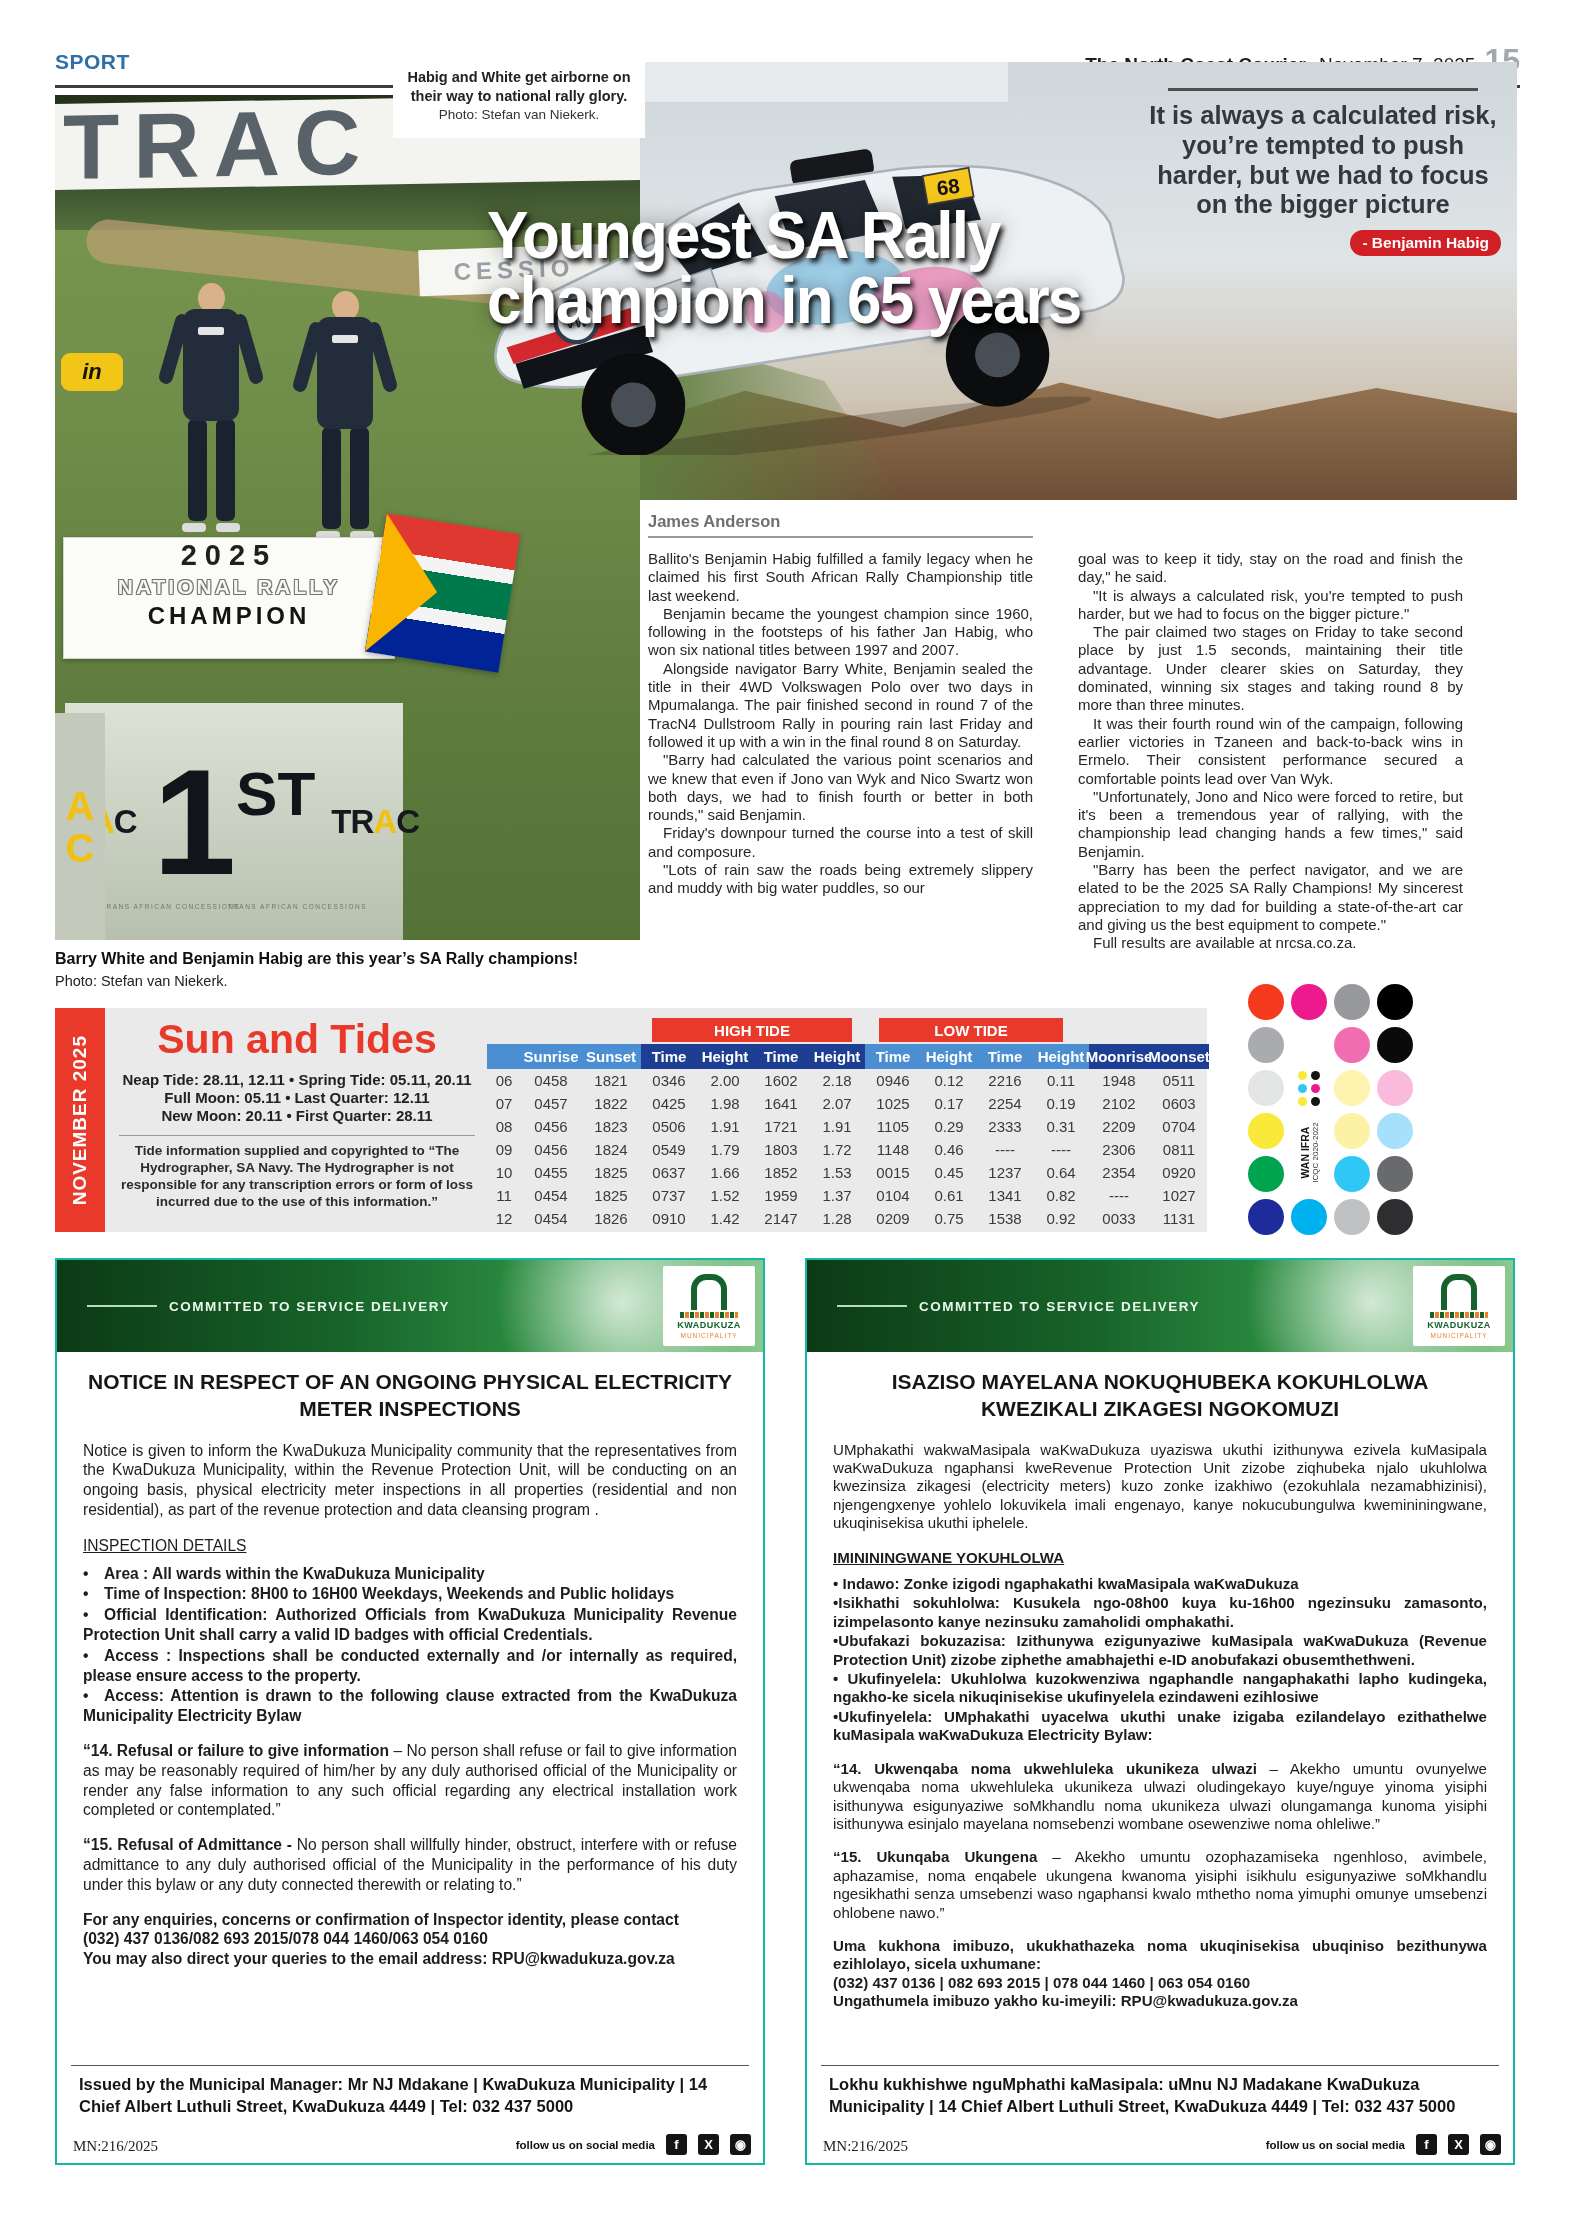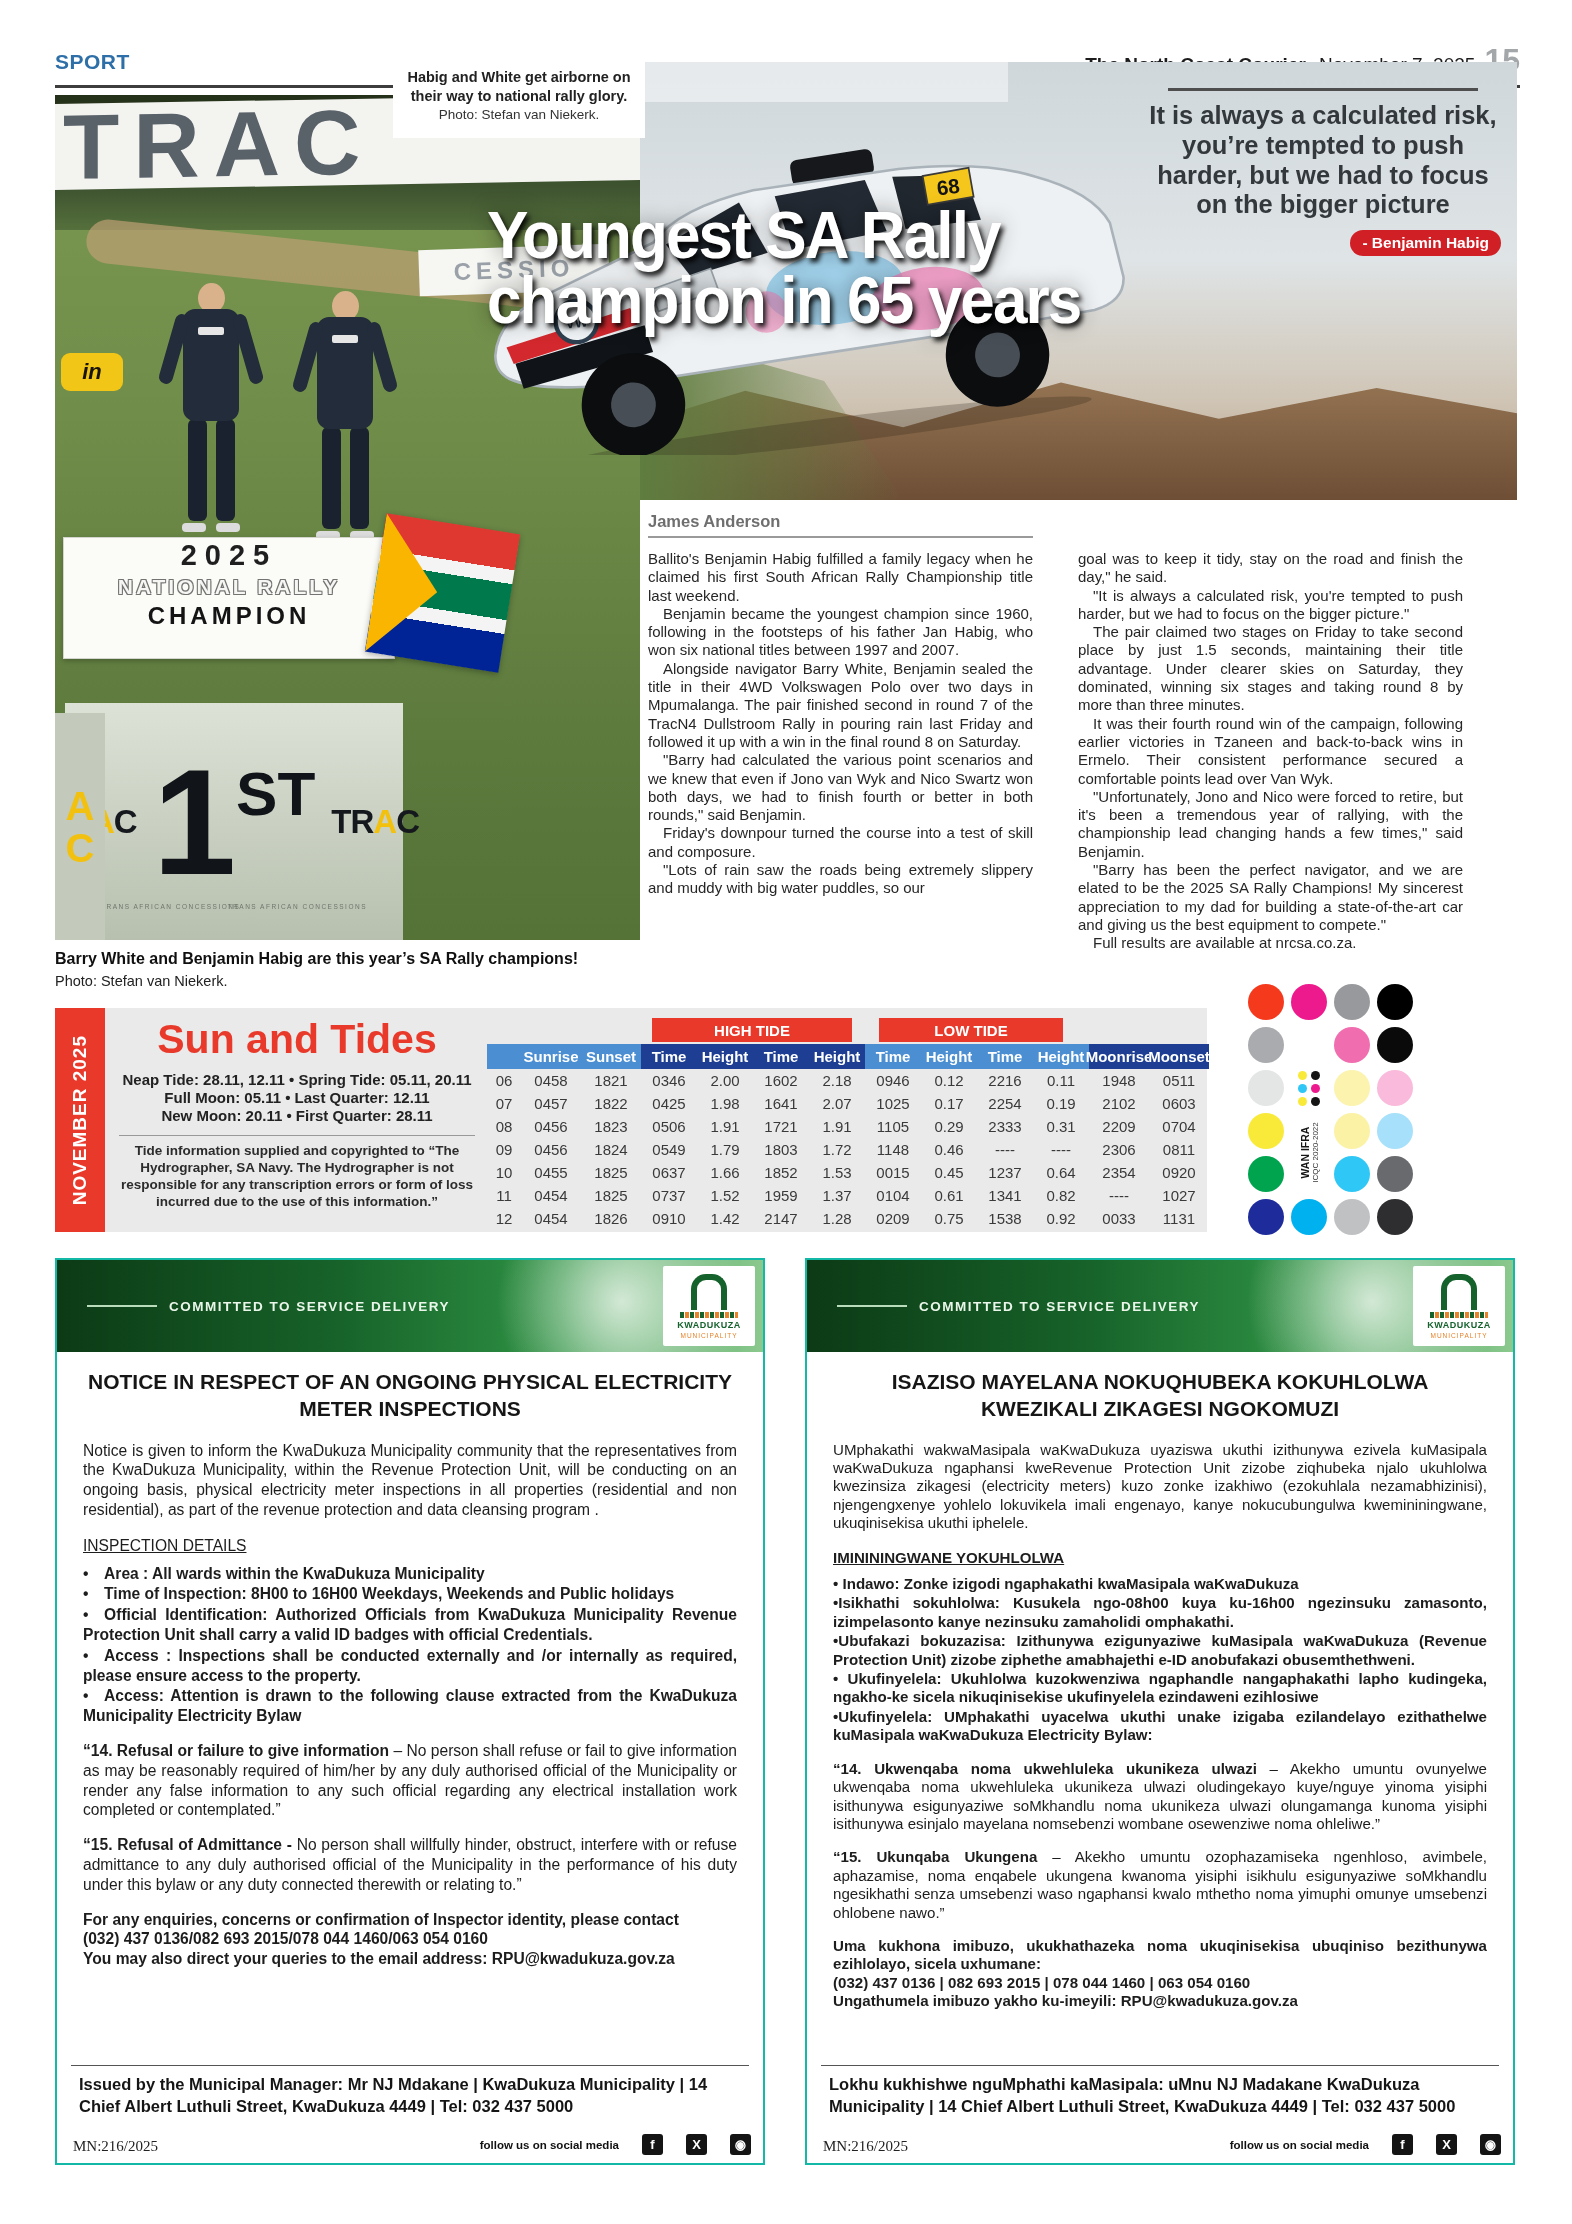--- a/index.html
+++ b/index.html
@@ -149,21 +149,21 @@
   .n-body .b{font-weight:bold;}
   .n-body .nb-p{margin:12px 0 14px;}
   .n-body .nb-hu{text-decoration:underline;margin:16px 0 8px;}
   .n-body .nb-bullet{font-weight:bold;margin:1px 0;}
   .n-body .nb-clause{margin:15px 0;}
   .n-body .nb-boldline{font-weight:bold;}
   .n-issued{position:absolute;left:14px;right:14px;bottom:46px;border-top:1px solid #555;padding:8px 8px 0;
             font-weight:bold;font-size:16.5px;line-height:1.3;color:#151515;}
   .n-foot{position:absolute;left:16px;right:12px;bottom:8px;display:flex;justify-content:space-between;align-items:flex-end;}
   .n-mn{font-family:"Liberation Serif",serif;font-size:15px;color:#222;}
-  .n-follow{display:flex;align-items:center;gap:20px;}
+  .n-follow{display:flex;align-items:center;gap:8px;}
   .n-follow-label{font-size:11.5px;font-weight:bold;color:#111;}
   .si{width:21px;height:21px;background:#141414;color:#fff;font-weight:bold;font-size:13px;display:inline-flex;
       align-items:center;justify-content:center;border-radius:3px;margin-left:3px;}
 </style>
 </head>
 <body>
 
 <div class="page">
 
   <div class="hdr">

